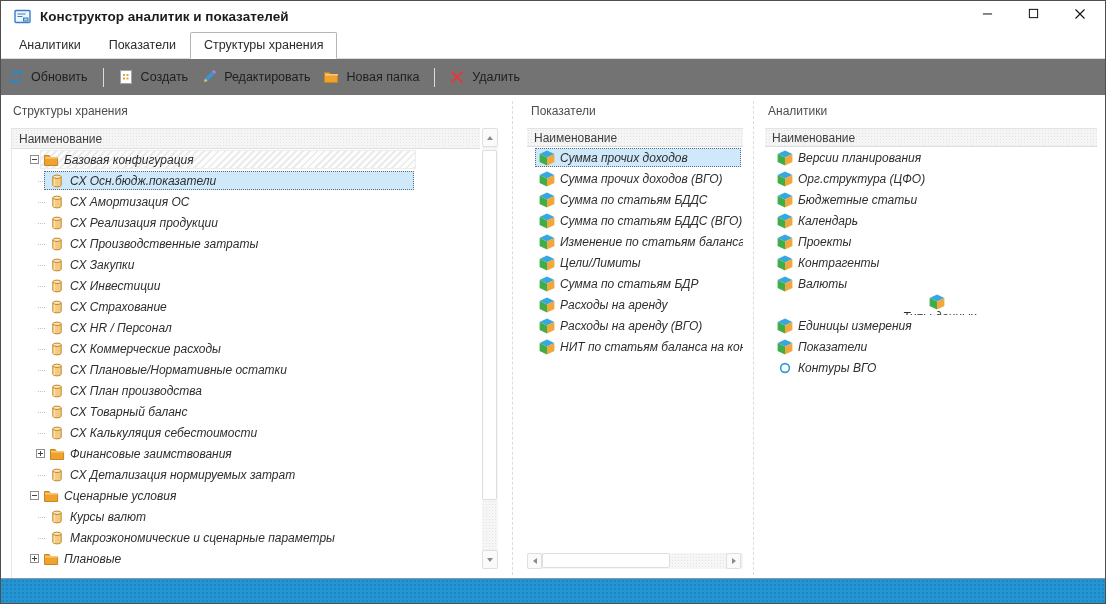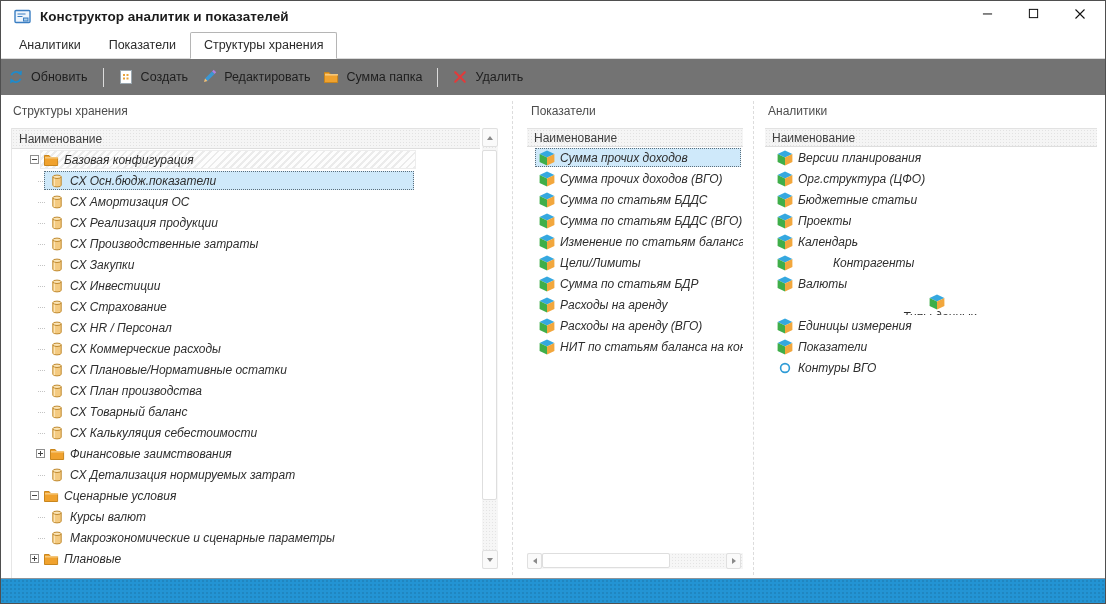--- a/index.html
+++ b/index.html
@@ -149,21 +149,21 @@
         </span>
         <span>Редактировать</span>
       </div>
       <div class="tb-btn">
         <span class="icon16">
           <svg viewBox="0 0 16 16">
             <path d="M1.5 3.5 h4.6 l1.5 2 h7 v8 h-13.1 z" fill="#f0a22e" stroke="#c9861d"></path>
             <path d="M2 5.8 h13" stroke="#f8cd85" stroke-width="1.4"></path>
           </svg>
         </span>
-        <span>Сумма папка</span>
+        <span>Новая папка</span>
       </div>
       <div class="tb-sep"></div>
       <div class="tb-btn">
         <span class="icon16">
           <svg viewBox="0 0 16 16">
             <path d="M3.2 3.2 L12.8 12.8 M12.8 3.2 L3.2 12.8" stroke="#e03b3b" stroke-width="2.1" stroke-linecap="round"></path>
           </svg>
         </span>
         <span>Удалить</span>
       </div>
@@ -577,33 +577,33 @@
             <span class="lbl">Бюджетные статьи</span>
           </div>
           <div class="list-row" style="padding-left: 12px;">
             <span class="icon16">
               <svg viewBox="0 0 16 16">
                 <polygon points="8,0.6 15.4,4 8,7.4 0.6,4" fill="#35a8e0"></polygon>
                 <polygon points="0.6,4 8,7.4 8,15.4 0.6,12" fill="#3fae49"></polygon>
                 <polygon points="15.4,4 8,7.4 8,15.4 15.4,12" fill="#f2a73d"></polygon>
               </svg>
             </span>
+            <span class="lbl">Календарь</span>
+          </div>
+          <div class="list-row" style="padding-left: 12px;">
+            <span class="icon16">
+              <svg viewBox="0 0 16 16">
+                <polygon points="8,0.6 15.4,4 8,7.4 0.6,4" fill="#35a8e0"></polygon>
+                <polygon points="0.6,4 8,7.4 8,15.4 0.6,12" fill="#3fae49"></polygon>
+                <polygon points="15.4,4 8,7.4 8,15.4 15.4,12" fill="#f2a73d"></polygon>
+              </svg>
+            </span>
             <span class="lbl">Проекты</span>
           </div>
           <div class="list-row" style="padding-left: 12px;">
-            <span class="icon16">
-              <svg viewBox="0 0 16 16">
-                <polygon points="8,0.6 15.4,4 8,7.4 0.6,4" fill="#35a8e0"></polygon>
-                <polygon points="0.6,4 8,7.4 8,15.4 0.6,12" fill="#3fae49"></polygon>
-                <polygon points="15.4,4 8,7.4 8,15.4 15.4,12" fill="#f2a73d"></polygon>
-              </svg>
-            </span>
-            <span class="lbl">Календарь</span>
-          </div>
-          <div class="list-row" style="padding-left: 12px; gap: 35px;">
             <span class="icon16">
               <svg viewBox="0 0 16 16">
                 <polygon points="8,0.6 15.4,4 8,7.4 0.6,4" fill="#35a8e0"></polygon>
                 <polygon points="0.6,4 8,7.4 8,15.4 0.6,12" fill="#3fae49"></polygon>
                 <polygon points="15.4,4 8,7.4 8,15.4 15.4,12" fill="#f2a73d"></polygon>
               </svg>
             </span>
             <span class="lbl">Контрагенты</span>
           </div>
           <div class="list-row" style="padding-left: 12px;">

